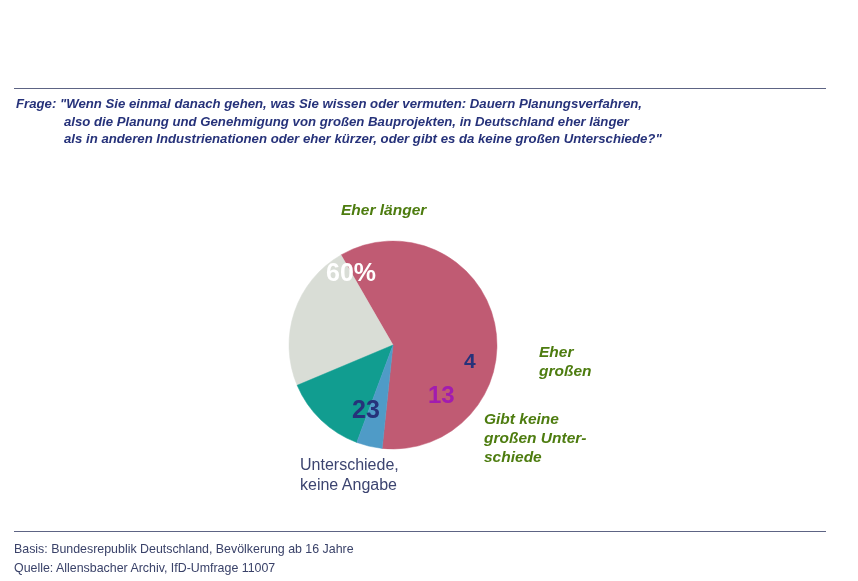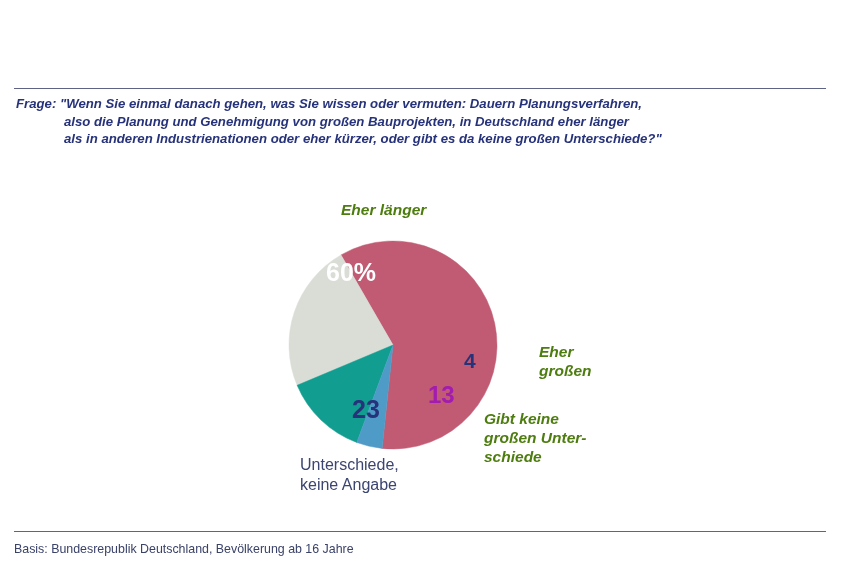--- a/index.html
+++ b/index.html
@@ -177,16 +177,17 @@
     <div class="slice-val val-60">60%</div>
     <div class="slice-val val-23">23</div>
     <div class="slice-val val-13">13</div>
     <div class="slice-val val-4">4</div>
   </div>
 
   <div class="rule rule-bottom"></div>
 
   <div class="footer">
     <div class="footer-line">Basis: Bundesrepublik Deutschland, Bevölkerung ab 16 Jahre</div>
+    <div class="footer-line">Quelle: Allensbacher Archiv, IfD-Umfrage 11007</div>
   </div>
   <div class="copyright">© IfD-Allensbach</div>
 
 </div>
 
 </body></html>

